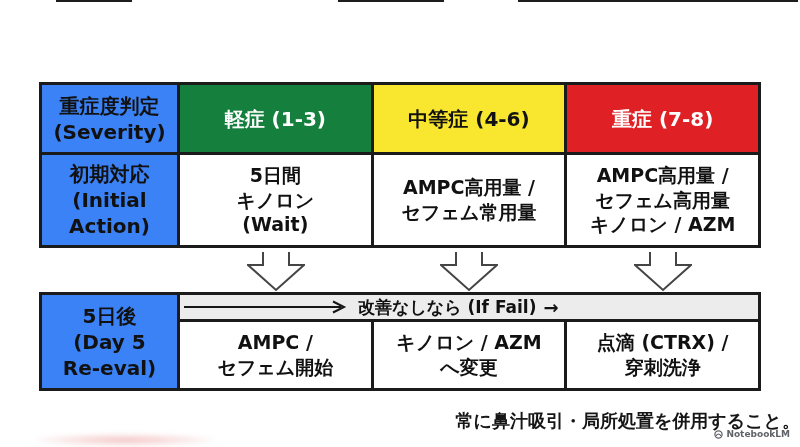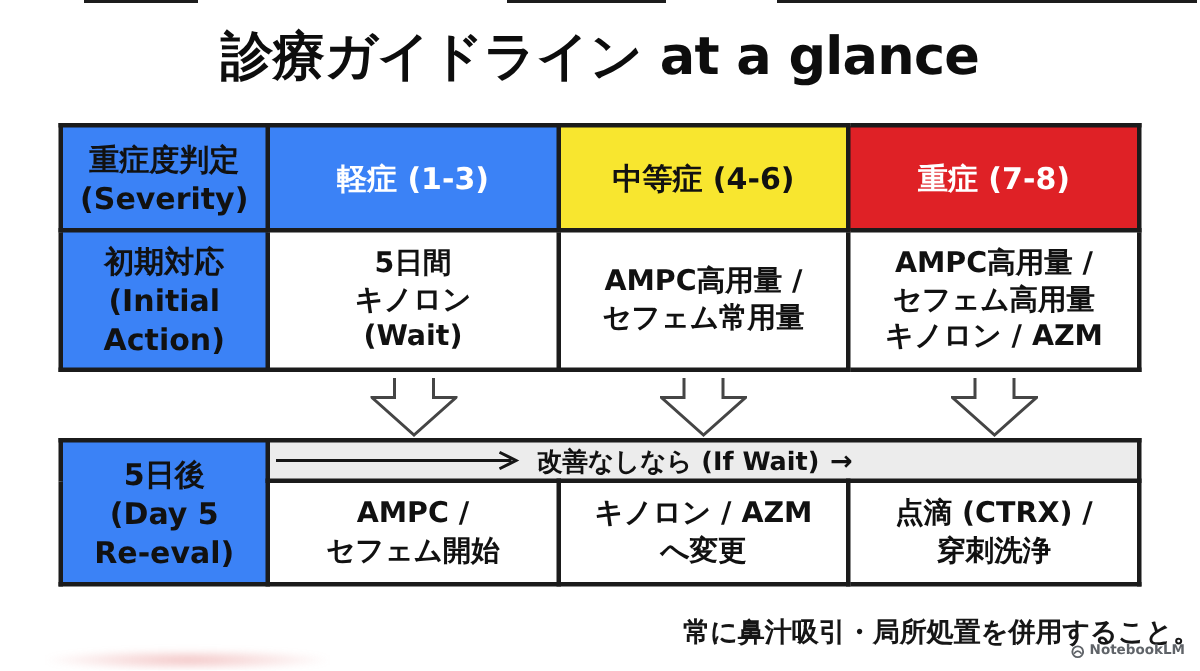--- a/index.html
+++ b/index.html
@@ -21,21 +21,21 @@
   table.tbl{position:absolute;border-collapse:collapse;table-layout:fixed;width:722px;left:39px;}
   table.tbl td{border:3px solid #1b1b1b;text-align:center;vertical-align:middle;padding:0;}
   table.top{top:82px;}
   table.top tr.r1{height:70px;}
   table.top tr.r2{height:93px;}
   table.bottom{top:292px;}
   table.bottom tr.r3{height:27px;}
   table.bottom tr.r4{height:69px;}
 
   td.hdr{background:#3b82f6;}
-  td.mild{background:#3b82f6;}
+  td.mild{background:#15803d;}
   td.moderate{background:#f8e62f;}
   td.severe{background:#df2126;}
   td.white{background:#ffffff;}
 
   .l{display:block;font-weight:700;line-height:1.3;}
   .jp20{font-size:20px;}
   .en16{font-size:20px;}
   .c20w{font-size:20px;color:#ffffff;}
   .c20b{font-size:20px;color:#111;}
   .b19{font-size:19px;}
@@ -66,21 +66,20 @@
 </style>
 </head>
 <body>
 
 <div class="canvas">
 
   <div class="edge e1"></div>
   <div class="edge e2"></div>
   <div class="edge e3"></div>
 
-  <h1 class="title">診療ガイドライン at a glance</h1>
 
   <table class="tbl top">
     <colgroup>
         <col style="width:138px">
         <col>
         <col>
         <col>
       </colgroup>
     <tbody>
         <tr class="r1">
@@ -144,21 +143,21 @@
         <span class="l jp20">5日後</span>
         <span class="l en16">(Day 5</span>
         <span class="l en16">Re-eval)</span>
       </td>
       <td class="iffail" colspan="3">
         <div class="iffail-inner">
           <svg width="168" height="14" viewBox="0 0 168 14">
             <line x1="1" y1="7" x2="158" y2="7" stroke="#161616" stroke-width="2"></line>
             <path d="M150,1.5 L161,7 L150,12.5" fill="none" stroke="#161616" stroke-width="2"></path>
           </svg>
-          <span class="iffail-label">改善なしなら (If Wait)</span>
+          <span class="iffail-label">改善なしなら (If Fail)</span>
           <span class="iffail-tail">→</span>
         </div>
       </td>
     </tr>
     <tr class="r4">
       <td class="white">
         <span class="l b19">AMPC /</span>
         <span class="l b19">セフェム開始</span>
       </td>
       <td class="white">

